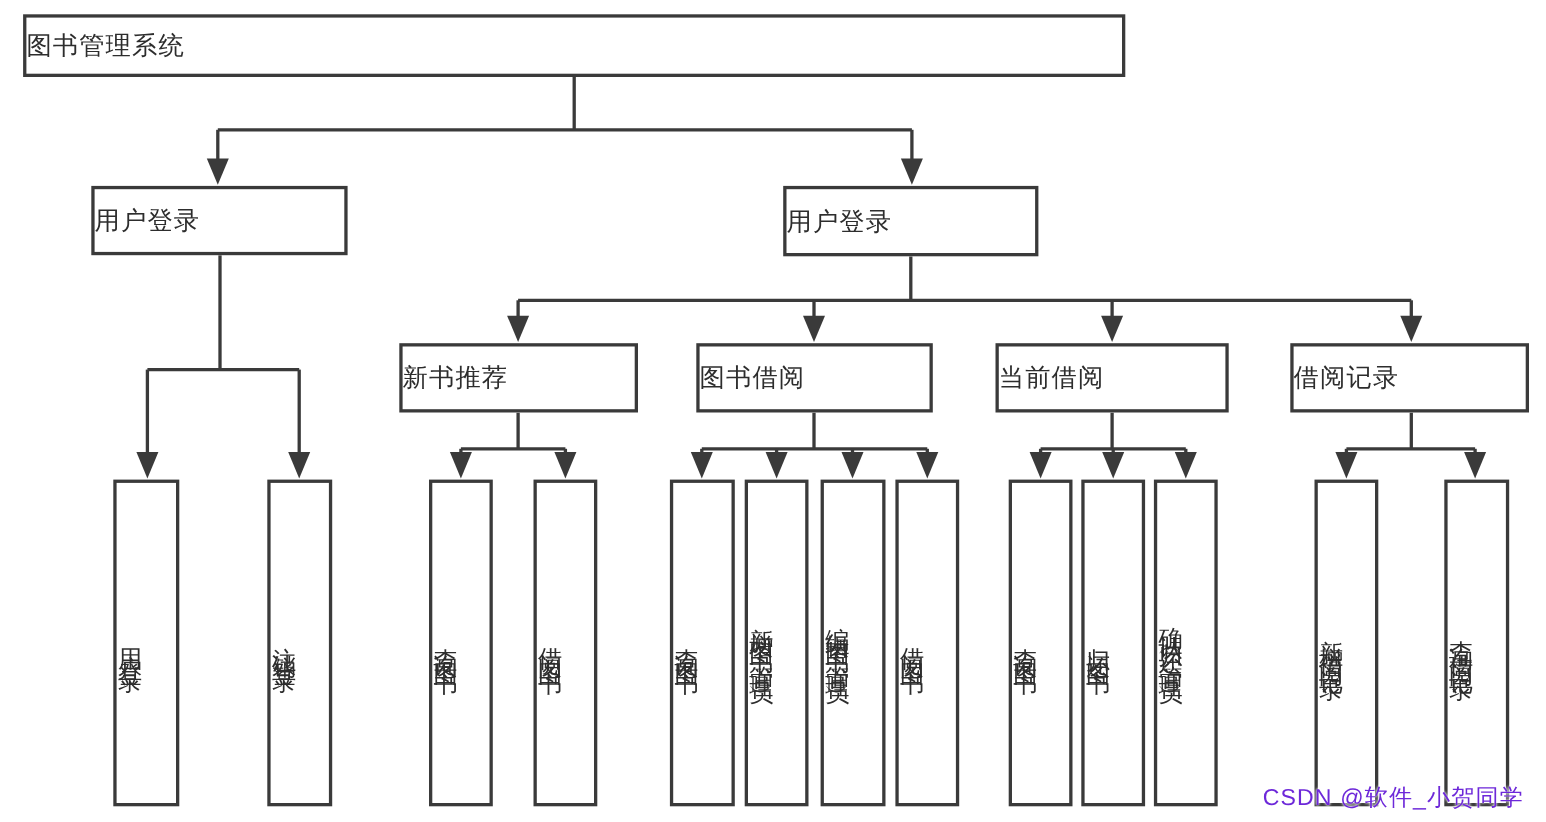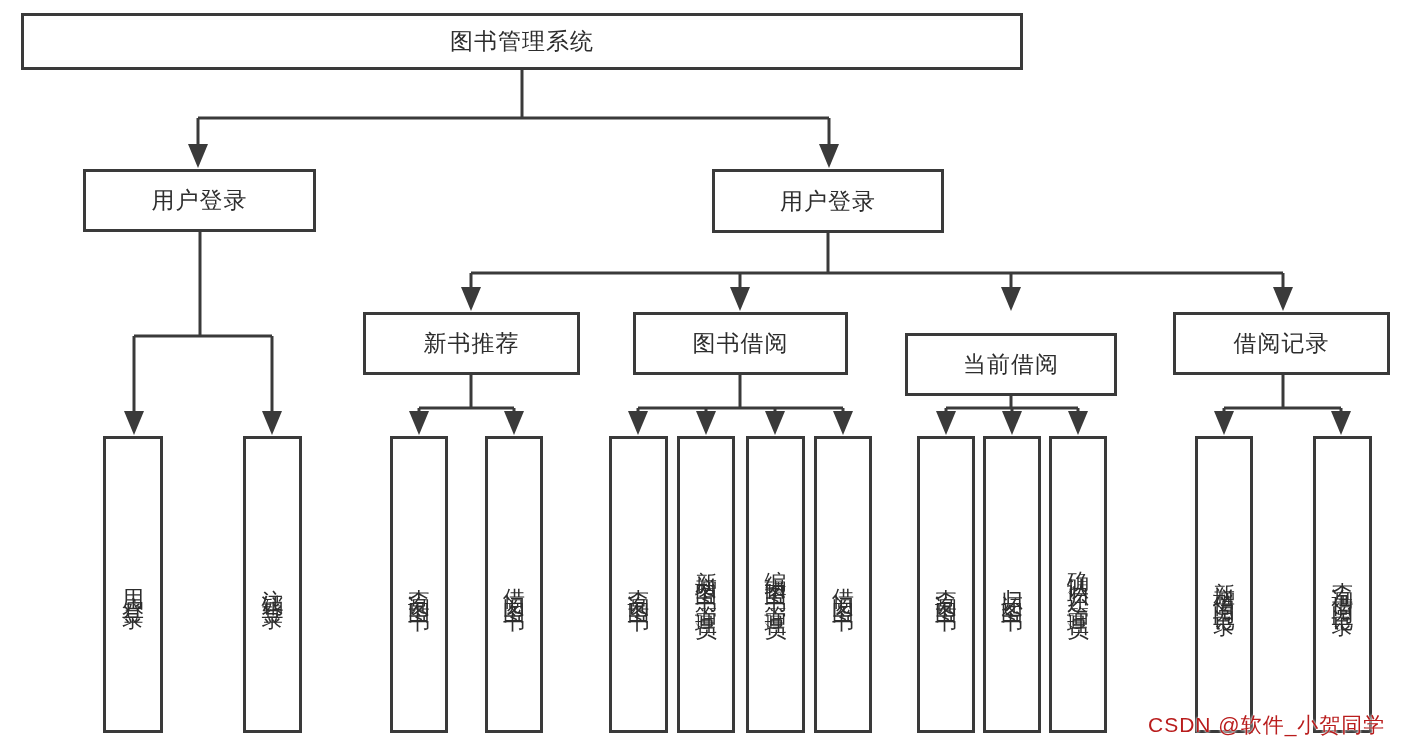--- a/index.html
+++ b/index.html
@@ -17,21 +17,21 @@
     width: 1405px; height: 747px;
     z-index: 1;
   }
   .node {
     position: absolute;
     box-sizing: border-box;
     border: 3px solid #3a3a3a;
     background: #ffffff;
     display: flex;
     align-items: center;
-    justify-content: center;
+    justify-content: flex-start;
     color: #2d2d2d;
     z-index: 2;
   }
   .node.h span {
     font-size: 23px;
     letter-spacing: 1px;
     white-space: nowrap;
     font-weight: 500;
   }
   .node.v span {
@@ -43,21 +43,21 @@
     font-weight: 500;
     white-space: nowrap;
   }
   .watermark {
     position: absolute;
     left: 1148px;
     top: 711px;
     width: 256px;
     font-size: 21px;
     letter-spacing: 1px;
-    color: #b91c1c;
+    color: #6d28d9;
     text-shadow: 0 0 3px #ffffff, 0 0 2px #ffffff;
     white-space: nowrap;
     z-index: 3;
   }
 </style>
 </head>
 <body>
 
 <div class="stage">
 
@@ -161,21 +161,21 @@
   <div class="node h" style="left:712px; top:169px; width:232px; height:64px;">
     <span>用户登录</span>
   </div>
 
   <div class="node h" style="left:363px; top:312px; width:217px; height:63px;">
     <span>新书推荐</span>
   </div>
   <div class="node h" style="left:633px; top:312px; width:215px; height:63px;">
     <span>图书借阅</span>
   </div>
-  <div class="node h" style="left:905px; top:312px; width:212px; height:63px;margin-top:21px;">
+  <div class="node h" style="left:905px; top:312px; width:212px; height:63px;">
     <span>当前借阅</span>
   </div>
   <div class="node h" style="left:1173px; top:312px; width:217px; height:63px;">
     <span>借阅记录</span>
   </div>
 
   <div class="node v" style="left:103px; top:436px; width:60px; height:297px;">
     <span>用户登录</span>
   </div>
   <div class="node v" style="left:243px; top:436px; width:59px; height:297px;">

